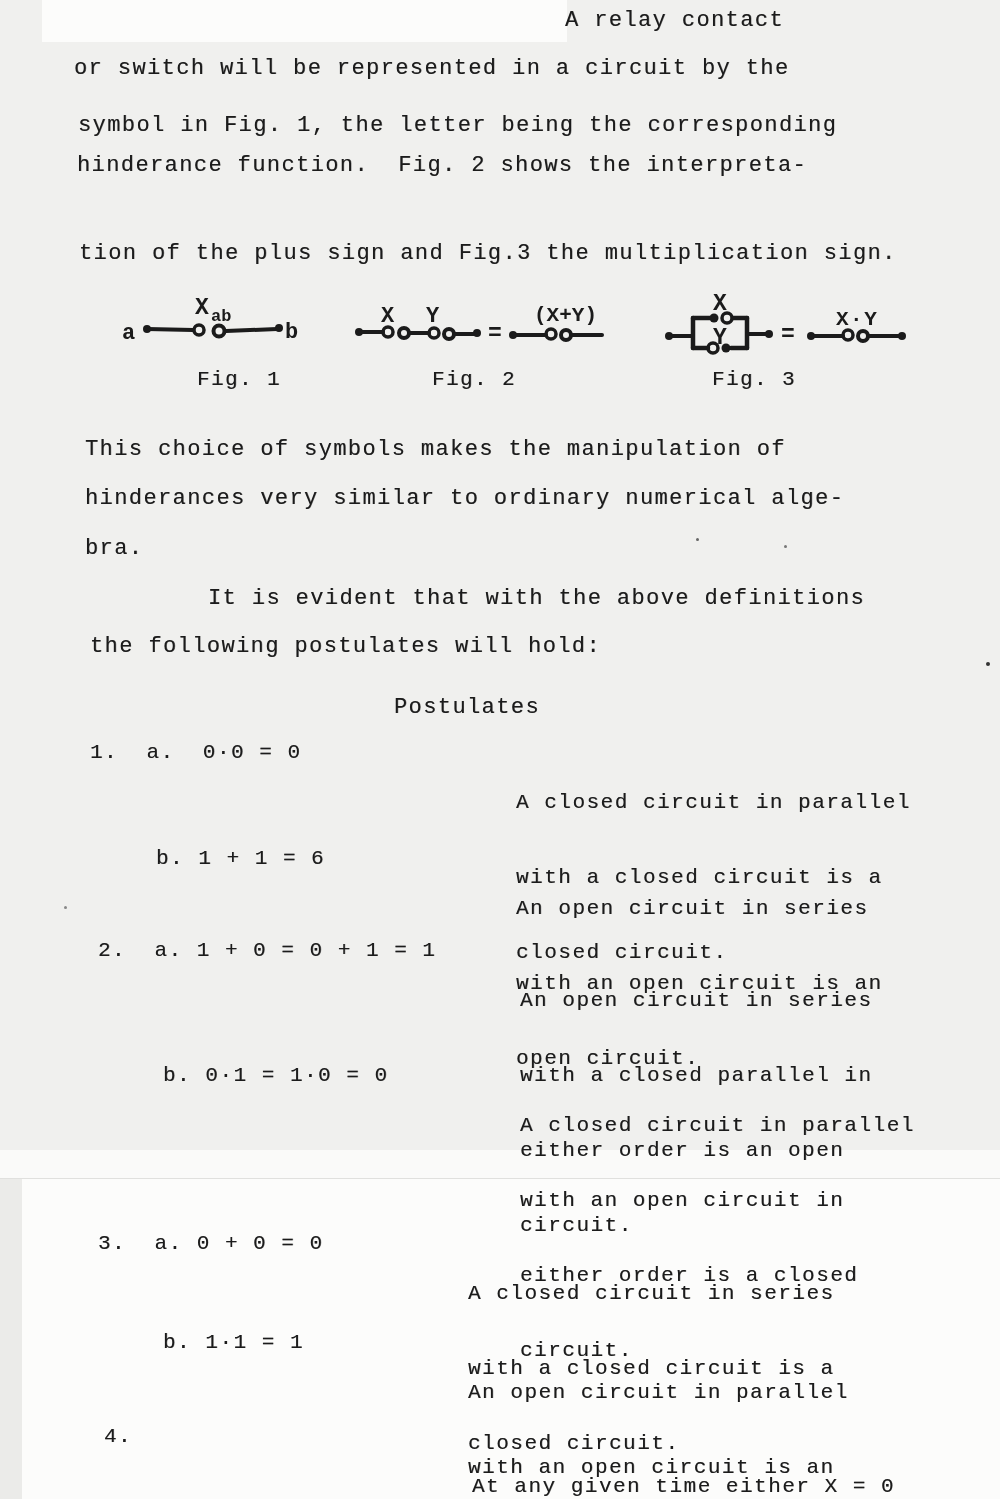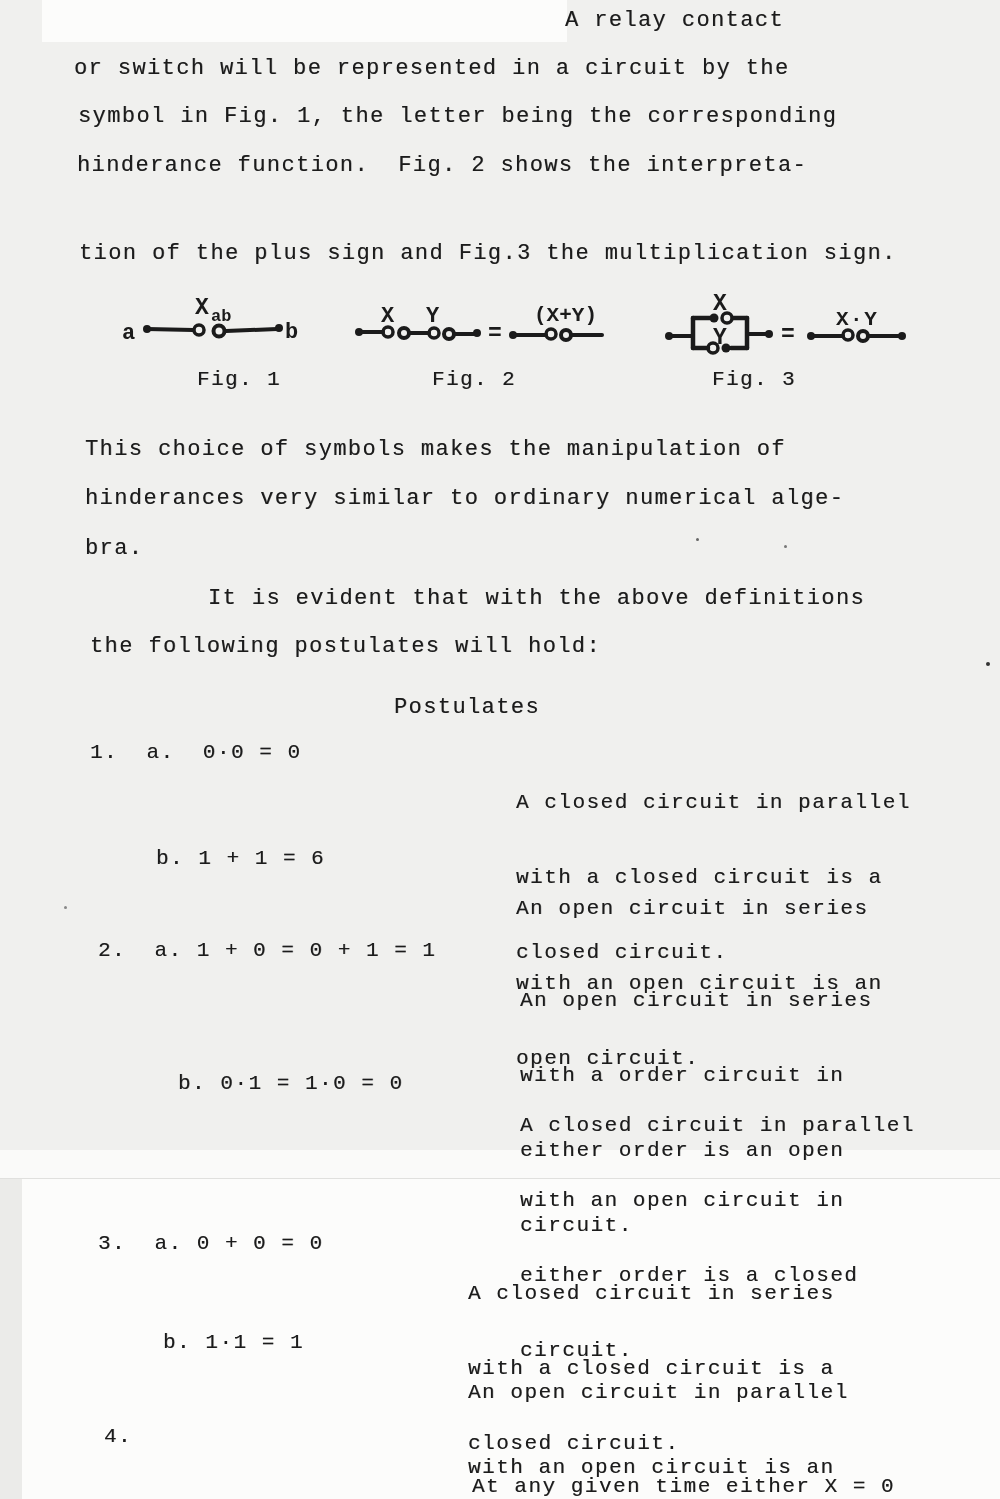--- a/index.html
+++ b/index.html
@@ -41,21 +41,21 @@
 <div class="layer band"></div>
 <div class="layer page-bottom"></div>
 <div class="layer strip-bl"></div>
 <div class="speck" style="left:696px;top:538px;width:3px;height:3px;background:#666;"></div>
 <div class="speck" style="left:784px;top:545px;width:3px;height:3px;background:#777;"></div>
 <div class="speck" style="left:986px;top:662px;width:4px;height:4px;background:#333;"></div>
 <div class="speck" style="left:64px;top:906px;width:3px;height:3px;background:#888;"></div>
 
 <div class="t" style="left:565px;top:8px;">A relay contact</div>
 <div class="t" style="left:74px;top:56px;">or switch will be represented in a circuit by the</div>
-<div class="t" style="left:78px;top:104px;">symbol in Fig. 1, the letter being the corresponding</div>
+<div class="t" style="left:78px;top:113px;">symbol in Fig. 1, the letter being the corresponding</div>
 <div class="t" style="left:77px;top:153px;">hinderance function.  Fig. 2 shows the interpreta-</div>
 <div class="t" style="left:79px;top:201px;margin-top:40px;">tion of the plus sign and Fig.3 the multiplication sign.</div>
 
 <svg style="left:118px;top:288px;" width="200" height="70" viewBox="0 0 200 70">
   <text x="4" y="51" font-size="22">a</text>
   <circle class="dot" cx="29" cy="41" r="4"></circle>
   <line x1="29" y1="41" x2="75" y2="42" stroke-width="4"></line>
   <circle class="contact" cx="81" cy="42" r="5" stroke-width="3.5"></circle>
   <circle class="contact" cx="101" cy="43" r="5.5" stroke-width="4"></circle>
   <line x1="108" y1="43" x2="159" y2="41" stroke-width="4"></line>
@@ -134,26 +134,26 @@
 <div class="p" style="left:156px;top:846px;">b. 1 + 1 = 6</div>
 <div class="p desc" style="left:516px;top:846px;">
   <div>An open circuit in series</div>
   <div>with an open circuit is an</div>
   <div>open circuit.</div>
 </div>
 
 <div class="p" style="left:98px;top:938px;">2.  a. 1 + 0 = 0 + 1 = 1</div>
 <div class="p desc" style="left:520px;top:938px;">
   <div>An open circuit in series</div>
-  <div>with a order circuit in</div>
+  <div>with a closed parallel in</div>
   <div>either order is an open</div>
   <div>circuit.</div>
 </div>
 
-<div class="p" style="left:178px;top:1063px;margin-top:8px;">b. 0·1 = 1·0 = 0</div>
+<div class="p" style="left:163px;top:1063px;">b. 0·1 = 1·0 = 0</div>
 <div class="p desc" style="left:520px;top:1063px;">
   <div>A closed circuit in parallel</div>
   <div>with an open circuit in</div>
   <div>either order is a closed</div>
   <div>circuit.</div>
 </div>
 
 <div class="p" style="left:98px;top:1231px;">3.  a. 0 + 0 = 0</div>
 <div class="p desc" style="left:468px;top:1231px;">
   <div>A closed circuit in series</div>

